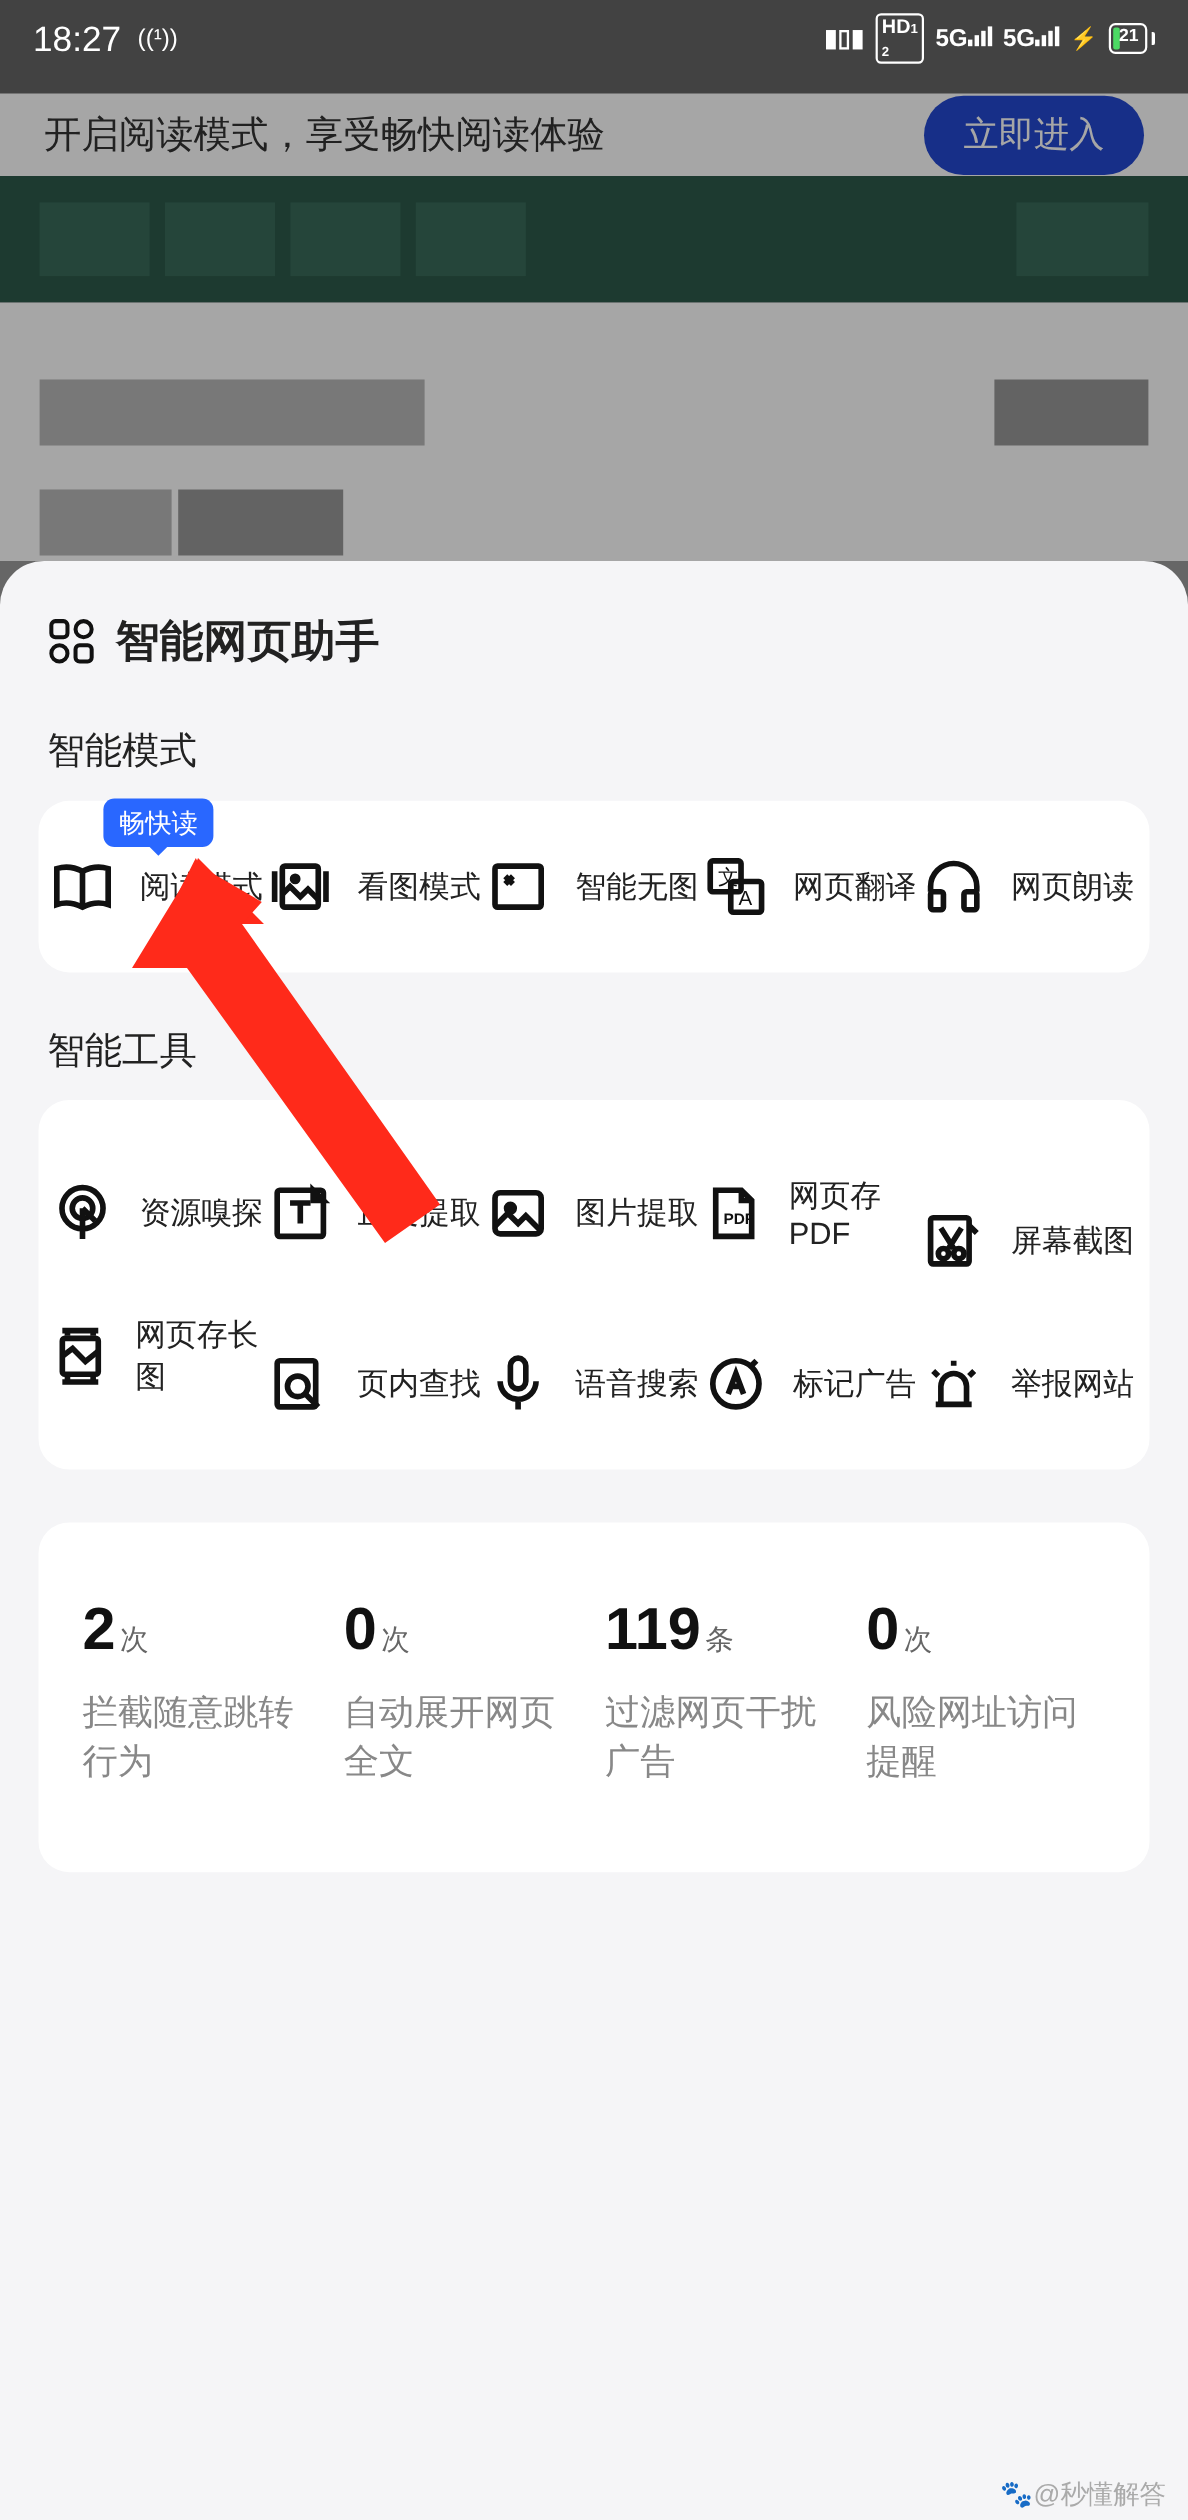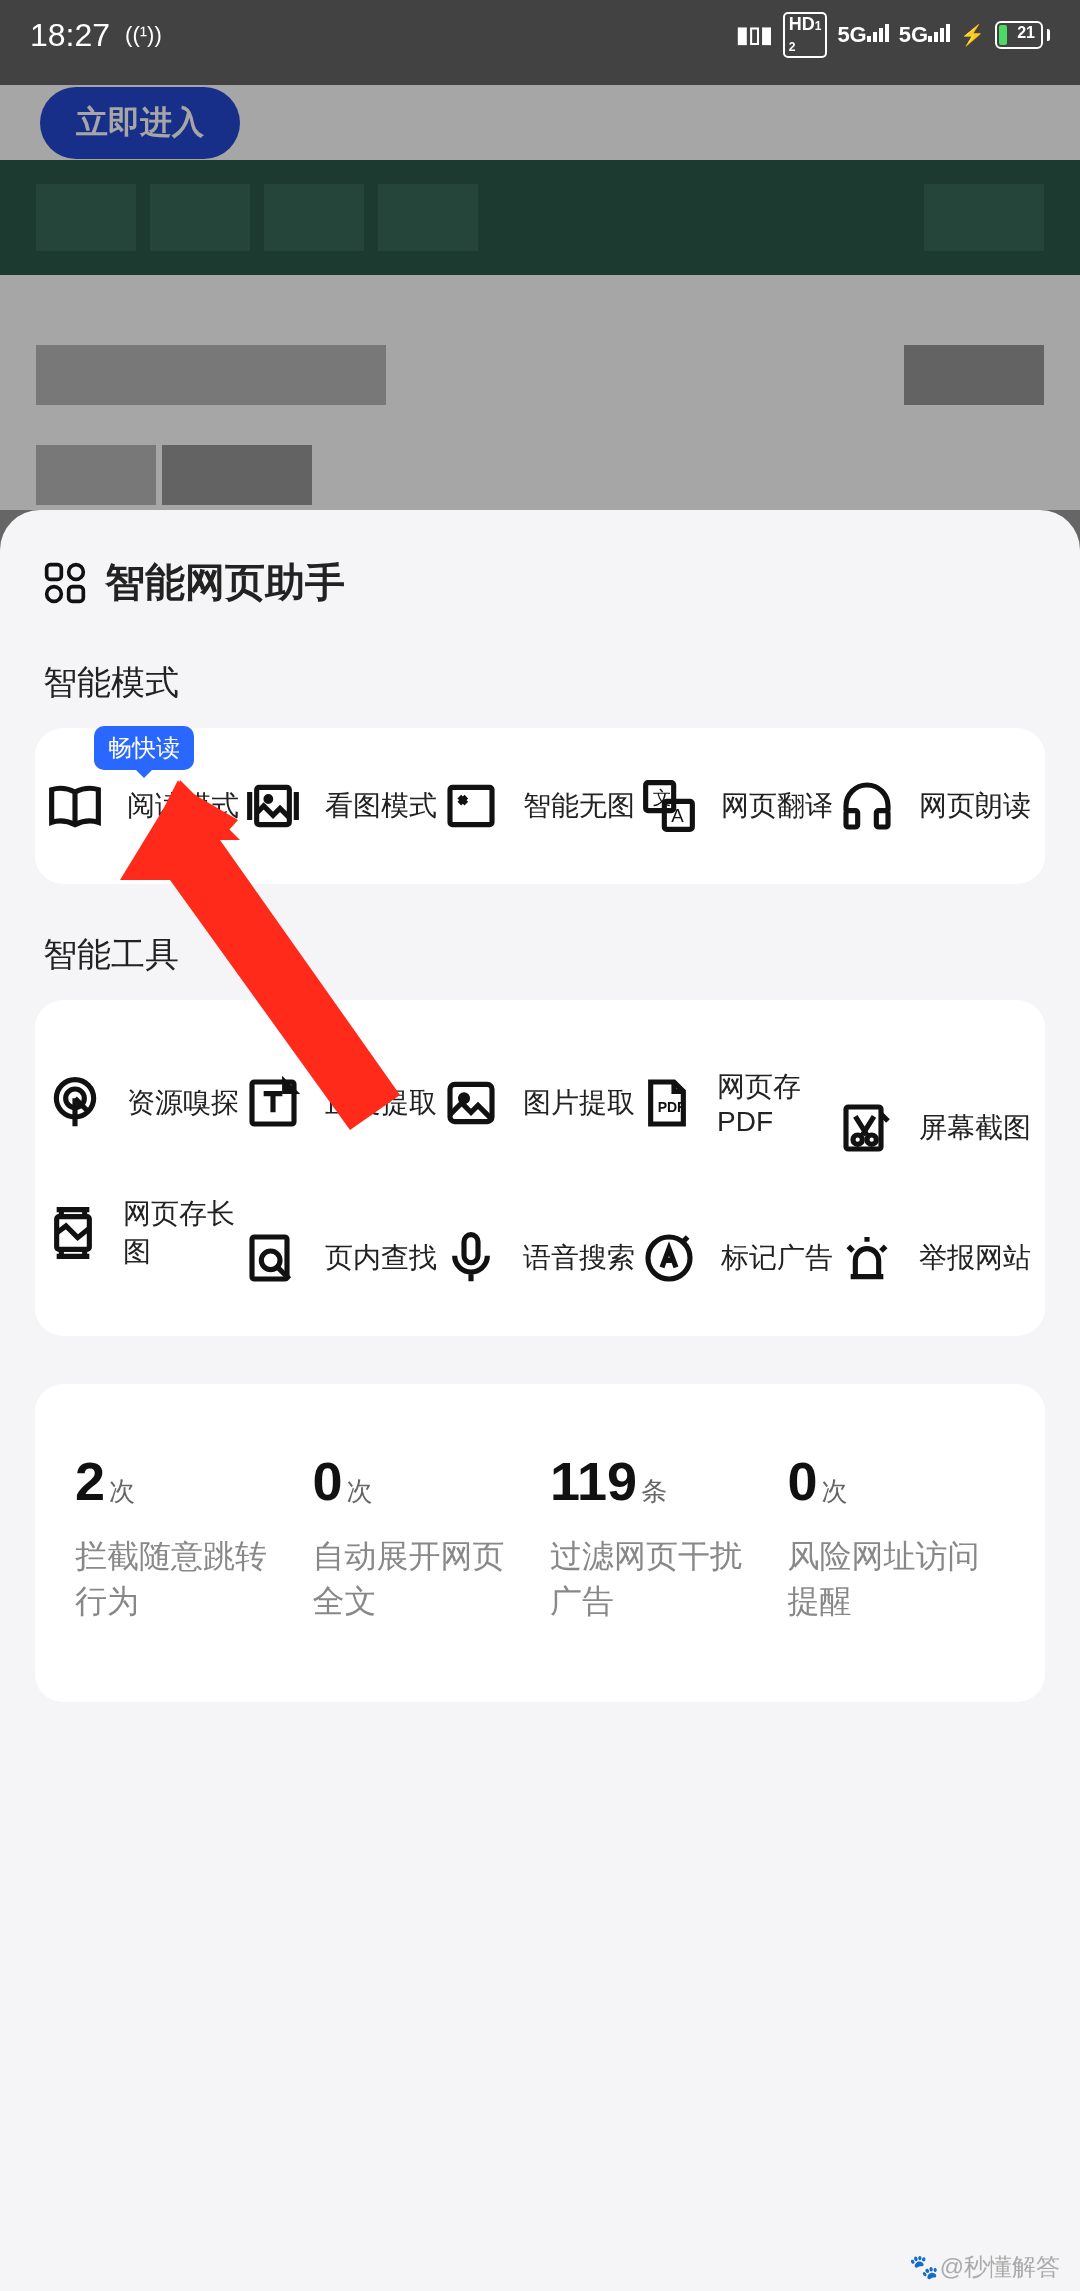--- a/index.html
+++ b/index.html
@@ -2,26 +2,26 @@
 <html><head>
 <meta charset="utf-8">
 <style>
 *{margin:0;padding:0;box-sizing:border-box;font-family:-apple-system,"PingFang SC","Microsoft YaHei",sans-serif}
 body{width:1080px;height:2291px;background:#666;position:relative;overflow:hidden}
 .dim{position:absolute;inset:0;background:rgba(0,0,0,.35);z-index:5;height:510px}
 .statusbar{position:absolute;top:0;left:0;right:0;height:70px;display:flex;align-items:center;justify-content:space-between;padding:16px 30px;color:#fff;z-index:10;font-size:32px}
 .sb-left{display:flex;align-items:center;gap:15px}
 .sb-right{display:flex;align-items:center;gap:10px;font-size:22px;font-weight:600}
 .battery{display:flex;align-items:center;gap:4px}
-.batt-body{width:48px;height:28px;border:2px solid #fff;border-radius:6px;position:relative;padding:2px}
+.batt-body{width:35px;height:28px;border:2px solid #fff;border-radius:6px;position:relative;padding:2px}
 .batt-fill{background:#4cd964;height:100%;width:21%;border-radius:2px}
 .batt-tip{width:3px;height:12px;background:#fff;border-radius:0 2px 2px 0}
 .banner{position:absolute;top:85px;left:0;right:0;height:75px;background:#fff;display:flex;align-items:center;justify-content:space-between;padding:0 40px;z-index:3}
 .banner-text{font-size:34px;color:#333}
-.banner-btn{background:#2449d1;color:#fff;padding:14px 36px;border-radius:40px;font-size:32px;font-weight:700}
+.banner-btn{background:#2449d1;color:#fff;padding:14px 36px;border-radius:40px;font-size:32px;font-weight:400}
 .content-bg{position:absolute;top:160px;left:0;right:0;z-index:2}
 .green-strip{height:115px;background:#2d5a4a;display:flex;gap:14px;padding:24px 36px}
 .green-strip div{background:#3a6b5a;width:100px}
 .grey-area{background:#fff;height:235px;padding:70px 36px 0}
 .grey-blocks{display:flex;gap:6px;margin-bottom:18px}
 .grey-blocks div{background:#b8b8b8;height:60px}
 .sheet{position:absolute;top:510px;left:0;right:0;bottom:0;background:#f5f5f7;border-radius:40px 40px 0 0;z-index:20;padding:45px 35px 0}
 .sheet-header{display:flex;align-items:center;gap:18px;margin-bottom:50px;padding-left:8px}
 .sheet-header svg{width:44px;height:44px}
 .sheet-title{font-size:40px;font-weight:700;color:#222}
@@ -74,20 +74,21 @@
       <div class="batt-body">
           <div class="batt-fill"></div>
           <span style="position:absolute;right:6px;top:1px;font-size:16px;color:#fff">21</span>
         </div>
       <div class="batt-tip"></div>
     </div>
   </div>
 </div>
 
 <div class="banner">
+  <span class="banner-text">开启阅读模式，享受畅快阅读体验</span>
   <span class="banner-btn">立即进入</span>
 </div>
 
 <div class="content-bg">
   <div class="green-strip">
       <div></div>
       <div></div>
       <div></div>
       <div></div>
       <div style="margin-left:auto;width:120px"></div>

